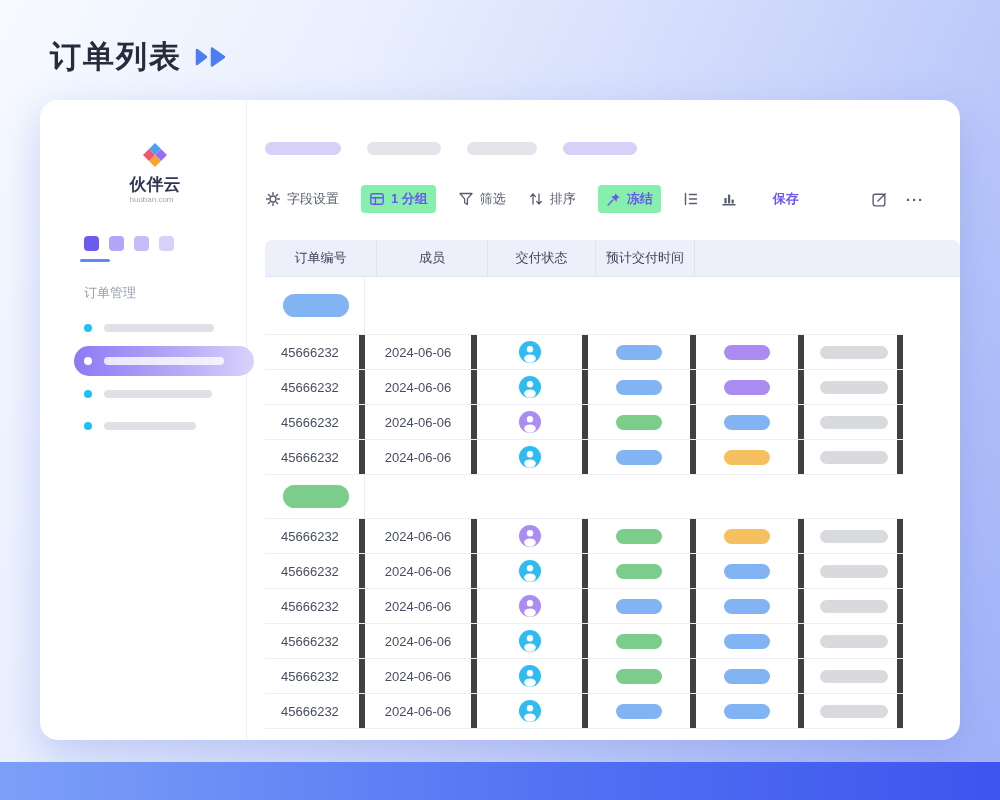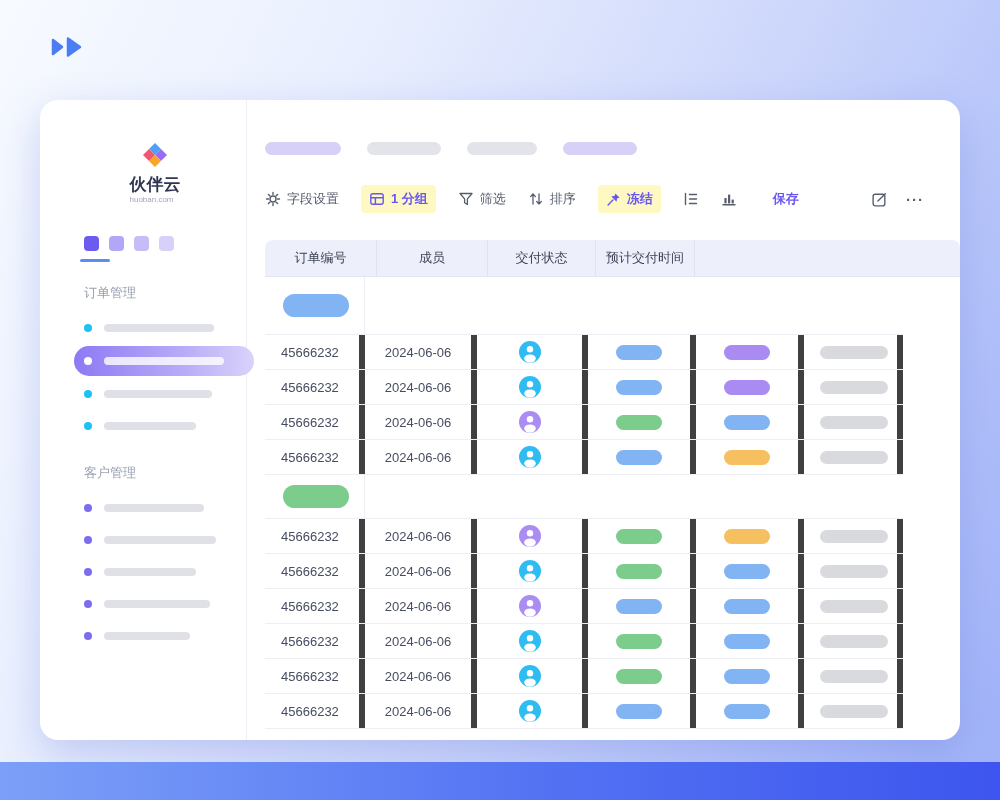--- a/index.html
+++ b/index.html
@@ -41,21 +41,21 @@
 
   
   .main { flex:1; min-width:0; padding:42px 0 0 18px; position:relative; }
   .skeleton-row { display:flex; gap:26px; }
   .skpill { height:13px; border-radius:7px; }
 
   
   .toolbar { display:flex; align-items:center; margin-top:30px; gap:22px;
     font-size:13px; color:#575d6d; padding-right:36px; }
   .tb-item { display:flex; align-items:center; gap:6px; cursor:default; white-space:nowrap; }
-  .chip { background:#fef9c3; color:#6a57f2; border-radius:4px; padding:5px 8px; font-weight:600; }
+  .chip { background:#86efac; color:#6a57f2; border-radius:4px; padding:5px 8px; font-weight:600; }
   .save { color:#6a57f2; font-weight:700; margin-left:14px; }
   .tb-right { margin-left:auto; display:flex; gap:18px; align-items:center; color:#575d6d; }
   .more { font-size:15px; font-weight:700; letter-spacing:1px; }
 
   
   .table { margin-top:27px; width:695px; font-size:13px; color:#474d60; }
   .thead { display:flex; height:37px; background:#edeffa; border-radius:8px 8px 0 0;
     border-bottom:1px solid #e2e5f2; }
   .th { display:flex; align-items:center; justify-content:center; color:#3d4257;
     border-right:1px solid #dfe3f1; font-weight:500; }
@@ -72,20 +72,21 @@
   .td-date, .td-center { justify-content:center; }
   .td-eta { padding-left:16px; }
   .status-pill { width:46px; height:15px; border-radius:8px; display:inline-block; }
   .eta-pill { width:68px; height:13px; border-radius:7px; display:inline-block; }
   .icon { flex:none; }
 </style>
 </head>
 <body>
 
 <div class="page-title">
+  <span class="t">订单列表</span>
   <svg width="40" height="22" viewBox="0 0 40 22">
     <path d="M3 4l9 7-9 7z" fill="#4c7df3" stroke="#4c7df3" stroke-width="2.5" stroke-linejoin="round"></path>
     <path d="M18 2.5l12 8.5-12 8.5z" fill="#4c7df3" stroke="#4c7df3" stroke-width="2.5" stroke-linejoin="round"></path>
   </svg>
 </div>
 
 <div class="card">
 
   <aside class="sidebar">
     <div class="logo-row">
@@ -120,43 +121,20 @@
             <span class="dot"></span>
             <span class="bar" style="width: 120px;"></span>
           </div>
           <div class="nav-item">
             <span class="dot" style="background: rgb(30, 193, 245);"></span>
             <span class="bar" style="width: 108px;"></span>
           </div>
           <div class="nav-item">
             <span class="dot" style="background: rgb(30, 193, 245);"></span>
             <span class="bar" style="width: 92px;"></span>
-          </div>
-        </div>
-        <div class="nav-section">
-          <div class="nav-label">客户管理</div>
-          <div class="nav-item">
-            <span class="dot" style="background: rgb(123, 108, 240);"></span>
-            <span class="bar" style="width: 100px;"></span>
-          </div>
-          <div class="nav-item">
-            <span class="dot" style="background: rgb(123, 108, 240);"></span>
-            <span class="bar" style="width: 112px;"></span>
-          </div>
-          <div class="nav-item">
-            <span class="dot" style="background: rgb(123, 108, 240);"></span>
-            <span class="bar" style="width: 92px;"></span>
-          </div>
-          <div class="nav-item">
-            <span class="dot" style="background: rgb(123, 108, 240);"></span>
-            <span class="bar" style="width: 106px;"></span>
-          </div>
-          <div class="nav-item">
-            <span class="dot" style="background: rgb(123, 108, 240);"></span>
-            <span class="bar" style="width: 86px;"></span>
           </div>
         </div>
       </nav>
   </aside>
 
   <main class="main">
 
     <div class="skeleton-row">
         <div class="skpill" style="width: 76px; background: rgb(215, 209, 248);"></div>
         <div class="skpill" style="width: 74px; background: rgb(227, 228, 233);"></div>

